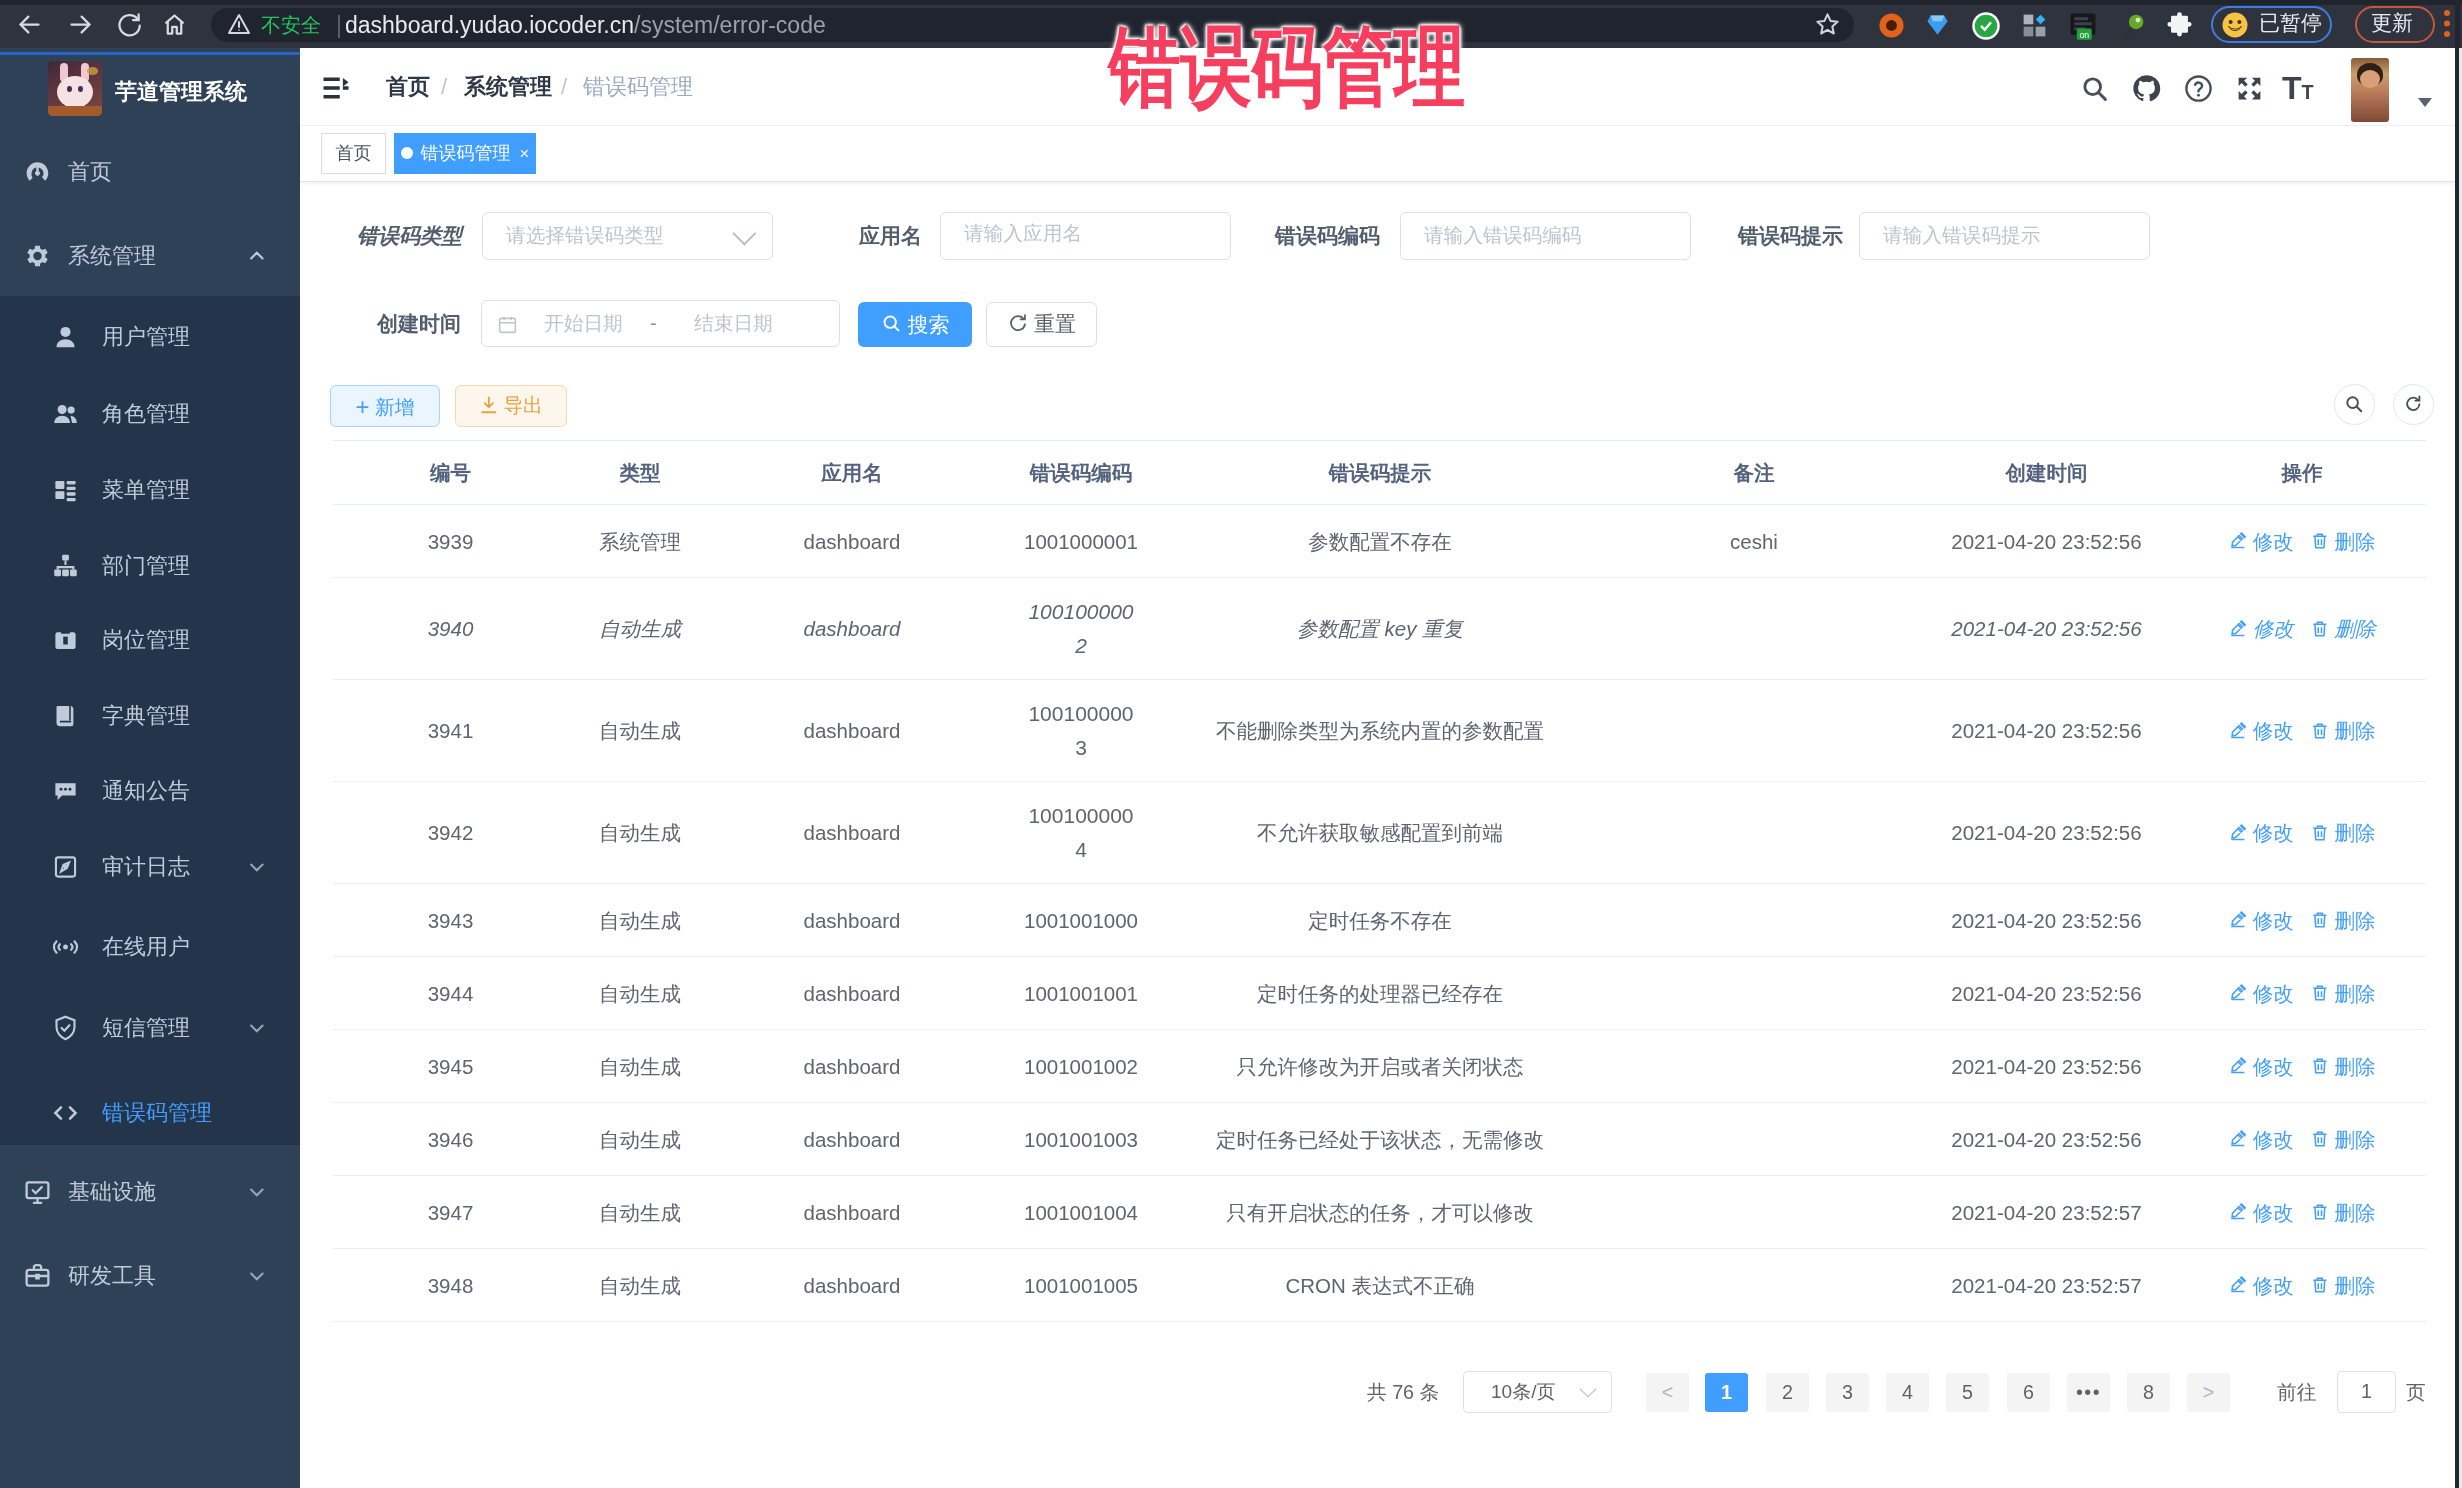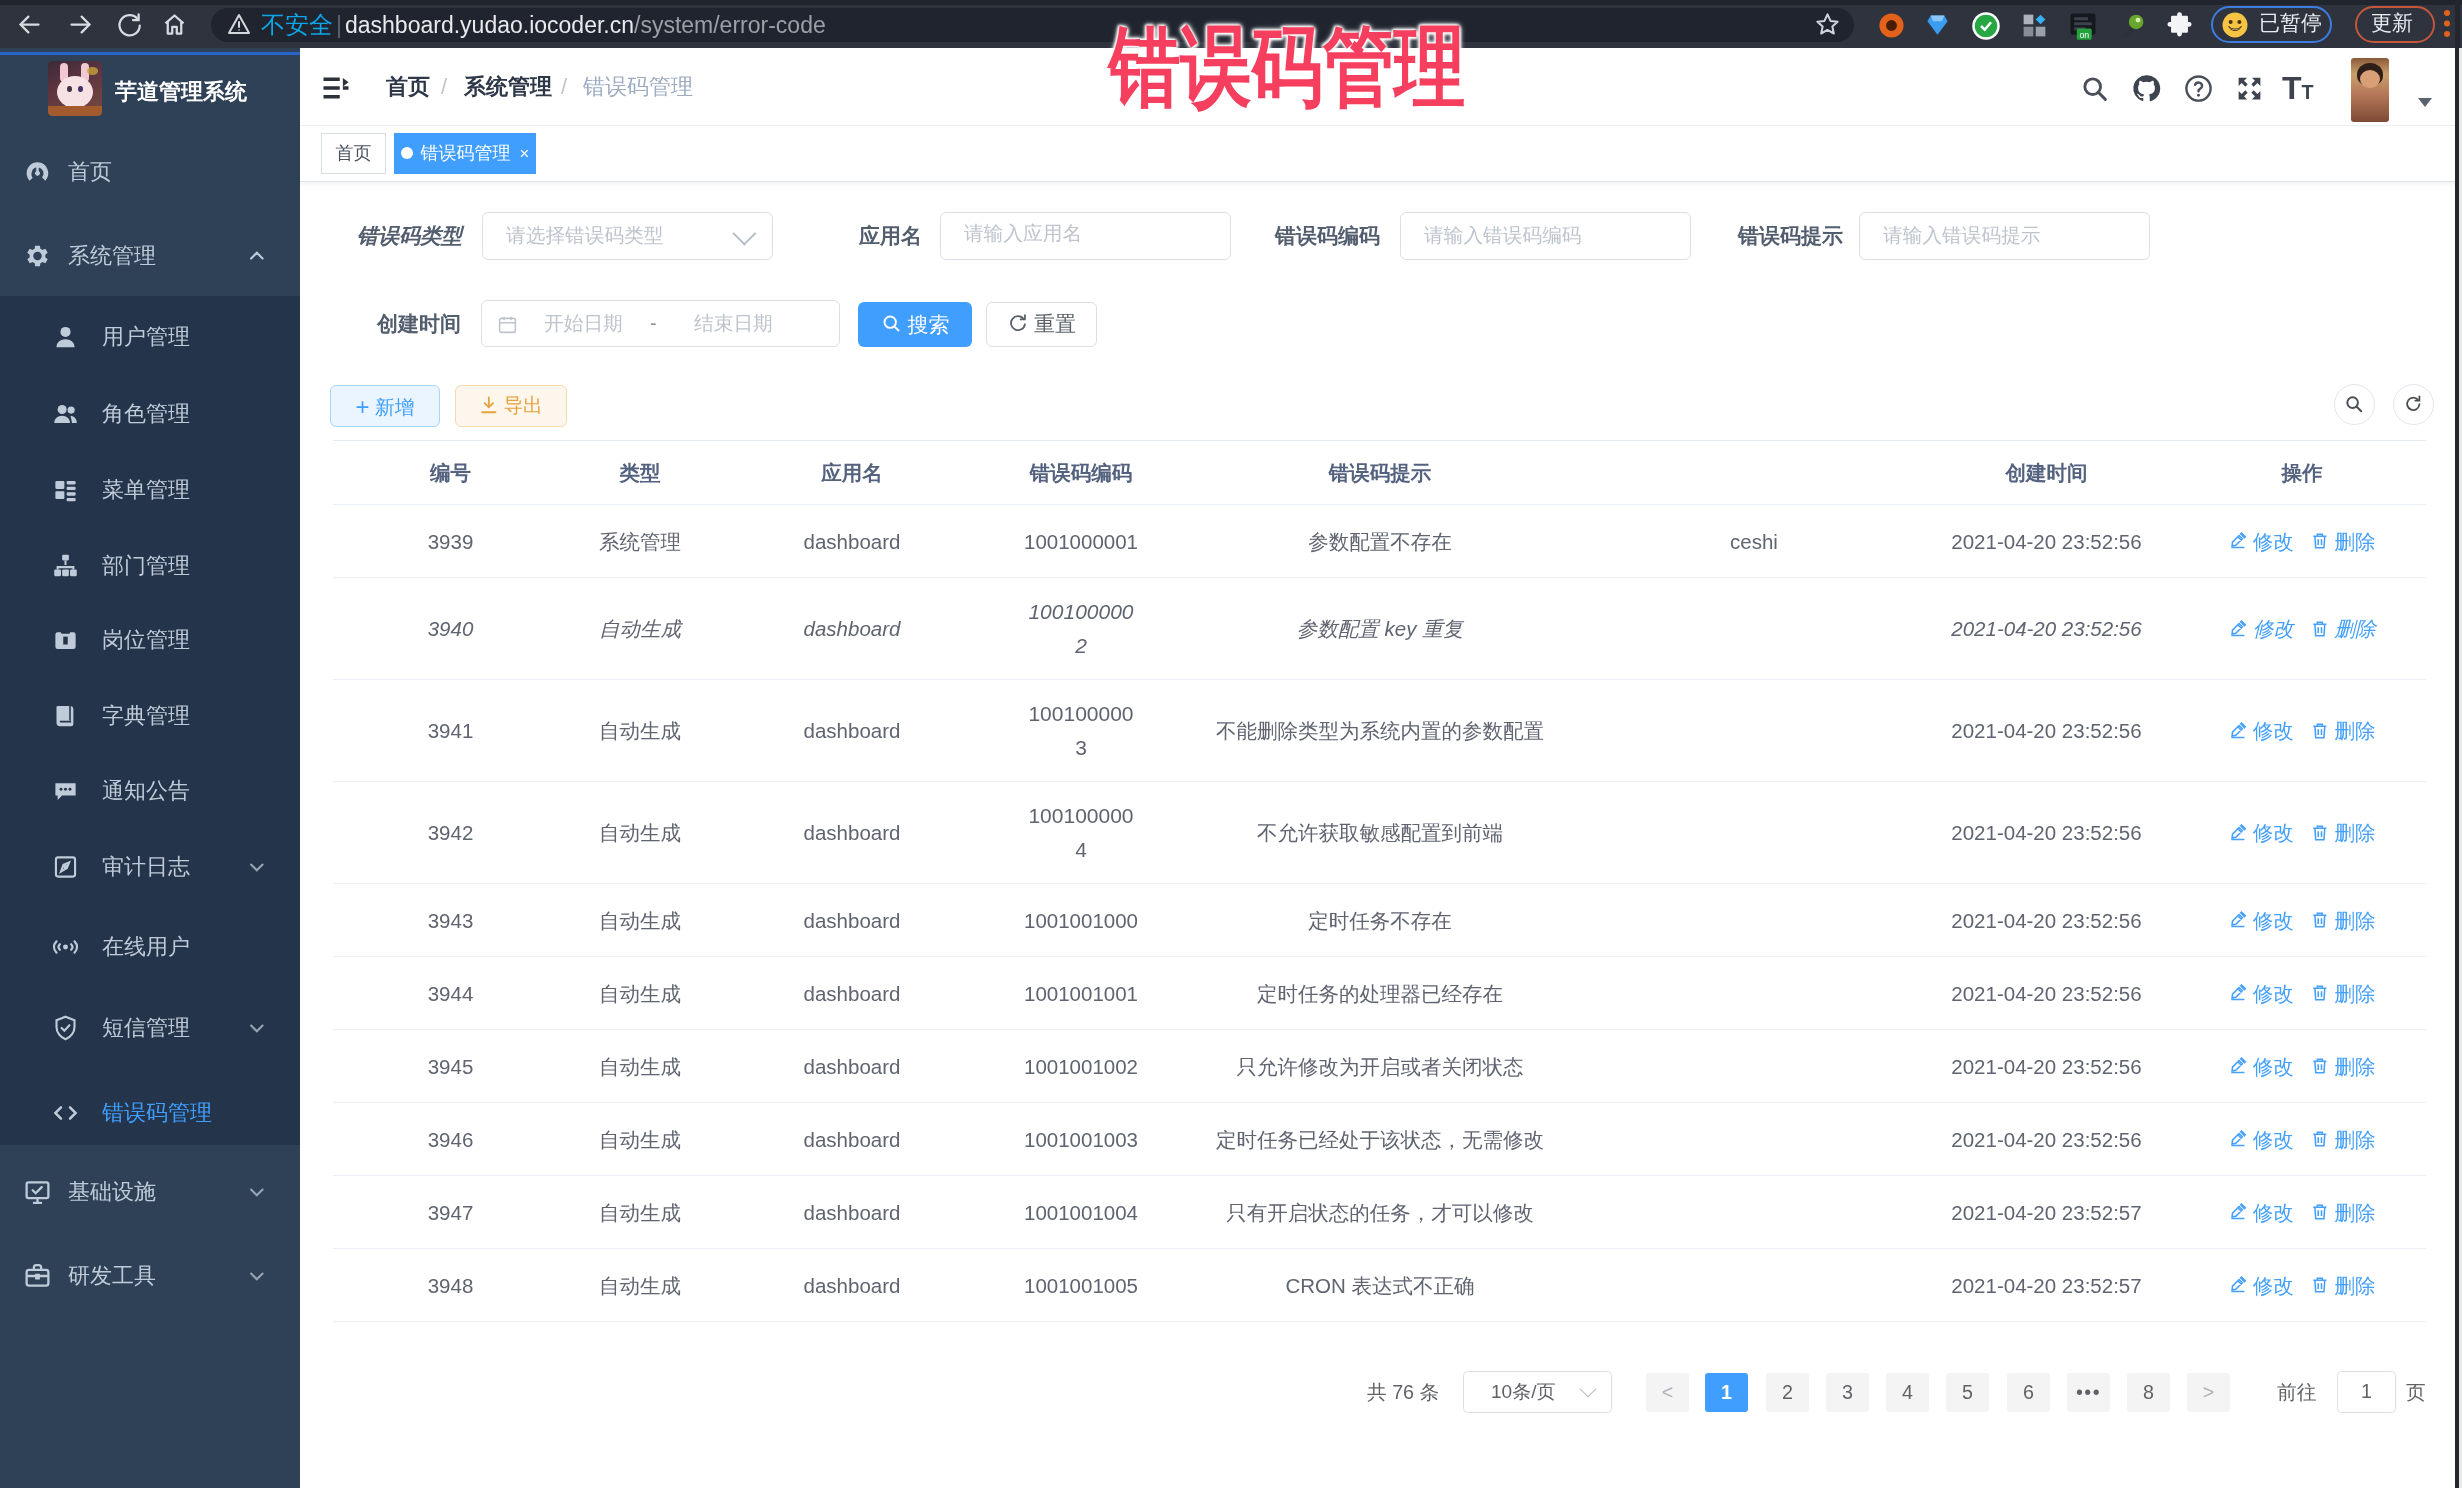--- a/index.html
+++ b/index.html
@@ -71,21 +71,21 @@
       <path d="M4 11l8-7 8 7"></path>
       <path d="M6 9.5V20h4v-6h4v6h4V9.5"></path>
     </svg>
 
   <div class="pill"></div>
   <svg class="cicon" style="left:227px;top:12px" width="24" height="24" viewBox="0 0 24 24" fill="none" stroke="#d4d7dc" stroke-width="2" stroke-linejoin="round">
       <path d="M12 3L2 21h20z"></path>
       <path d="M12 10v5" stroke-linecap="round"></path>
       <circle cx="12" cy="18" r="0.8" fill="#d4d7dc" stroke="none"></circle>
     </svg>
-  <div class="urltxt" style="left:261px; top:7.6px; color:#0ea5e9; font-size:24px;">不安全</div>
+  <div class="urltxt" style="left:261px; top:7.6px; color:#22c55e; font-size:20px;">不安全</div>
   <div class="urltxt" style="left:336px; top:7.6px; color:#5c6370;">|</div>
   <div class="urltxt" style="left:345px; top:7.6px;">dashboard.yudao.iocoder.cn<span style="color:#9aa0a6">/system/error-code</span></div>
 
   <svg class="cicon" style="left:1814px" width="27" height="27" viewBox="0 0 24 24" fill="none" stroke="#cfd3d9" stroke-width="1.8" stroke-linejoin="round">
       <path d="M12 3l2.7 5.8 6.3.7-4.7 4.3 1.3 6.2-5.6-3.2-5.6 3.2 1.3-6.2L3 9.5l6.3-.7z"></path>
     </svg>
 
   <svg class="cicon" style="left:1877px" width="29" height="29" viewBox="0 0 24 24">
       <circle cx="12" cy="12" r="10" fill="#e2611b"></circle>
       <circle cx="12" cy="12" r="4.5" fill="#471d06"></circle>
@@ -389,20 +389,21 @@
       <path d="M20 3v5h-5"></path>
     </svg>
 </div>
 <div id="tbl">
   <div class="trow" style="height:64px; border-color:#e7f0f9;">
     <div class="cell c1 hd">编号</div>
       <div class="cell c2 hd">类型</div>
       <div class="cell c3 hd">应用名</div>
       <div class="cell c4 hd">错误码编码</div>
       <div class="cell c5 hd">错误码提示</div>
+      <div class="cell c6 hd">备注</div>
       <div class="cell c7 hd">创建时间</div>
       <div class="cell c8 hd">操作</div>
   </div>
   <div class="trow" style="height:73px;">
     <div class="cell c1">3939</div>
       <div class="cell c2">系统管理</div>
       <div class="cell c3">dashboard</div>
       <div class="cell c4">1001000001</div>
       <div class="cell c5">参数配置不存在</div>
       <div class="cell c6">ceshi</div>

